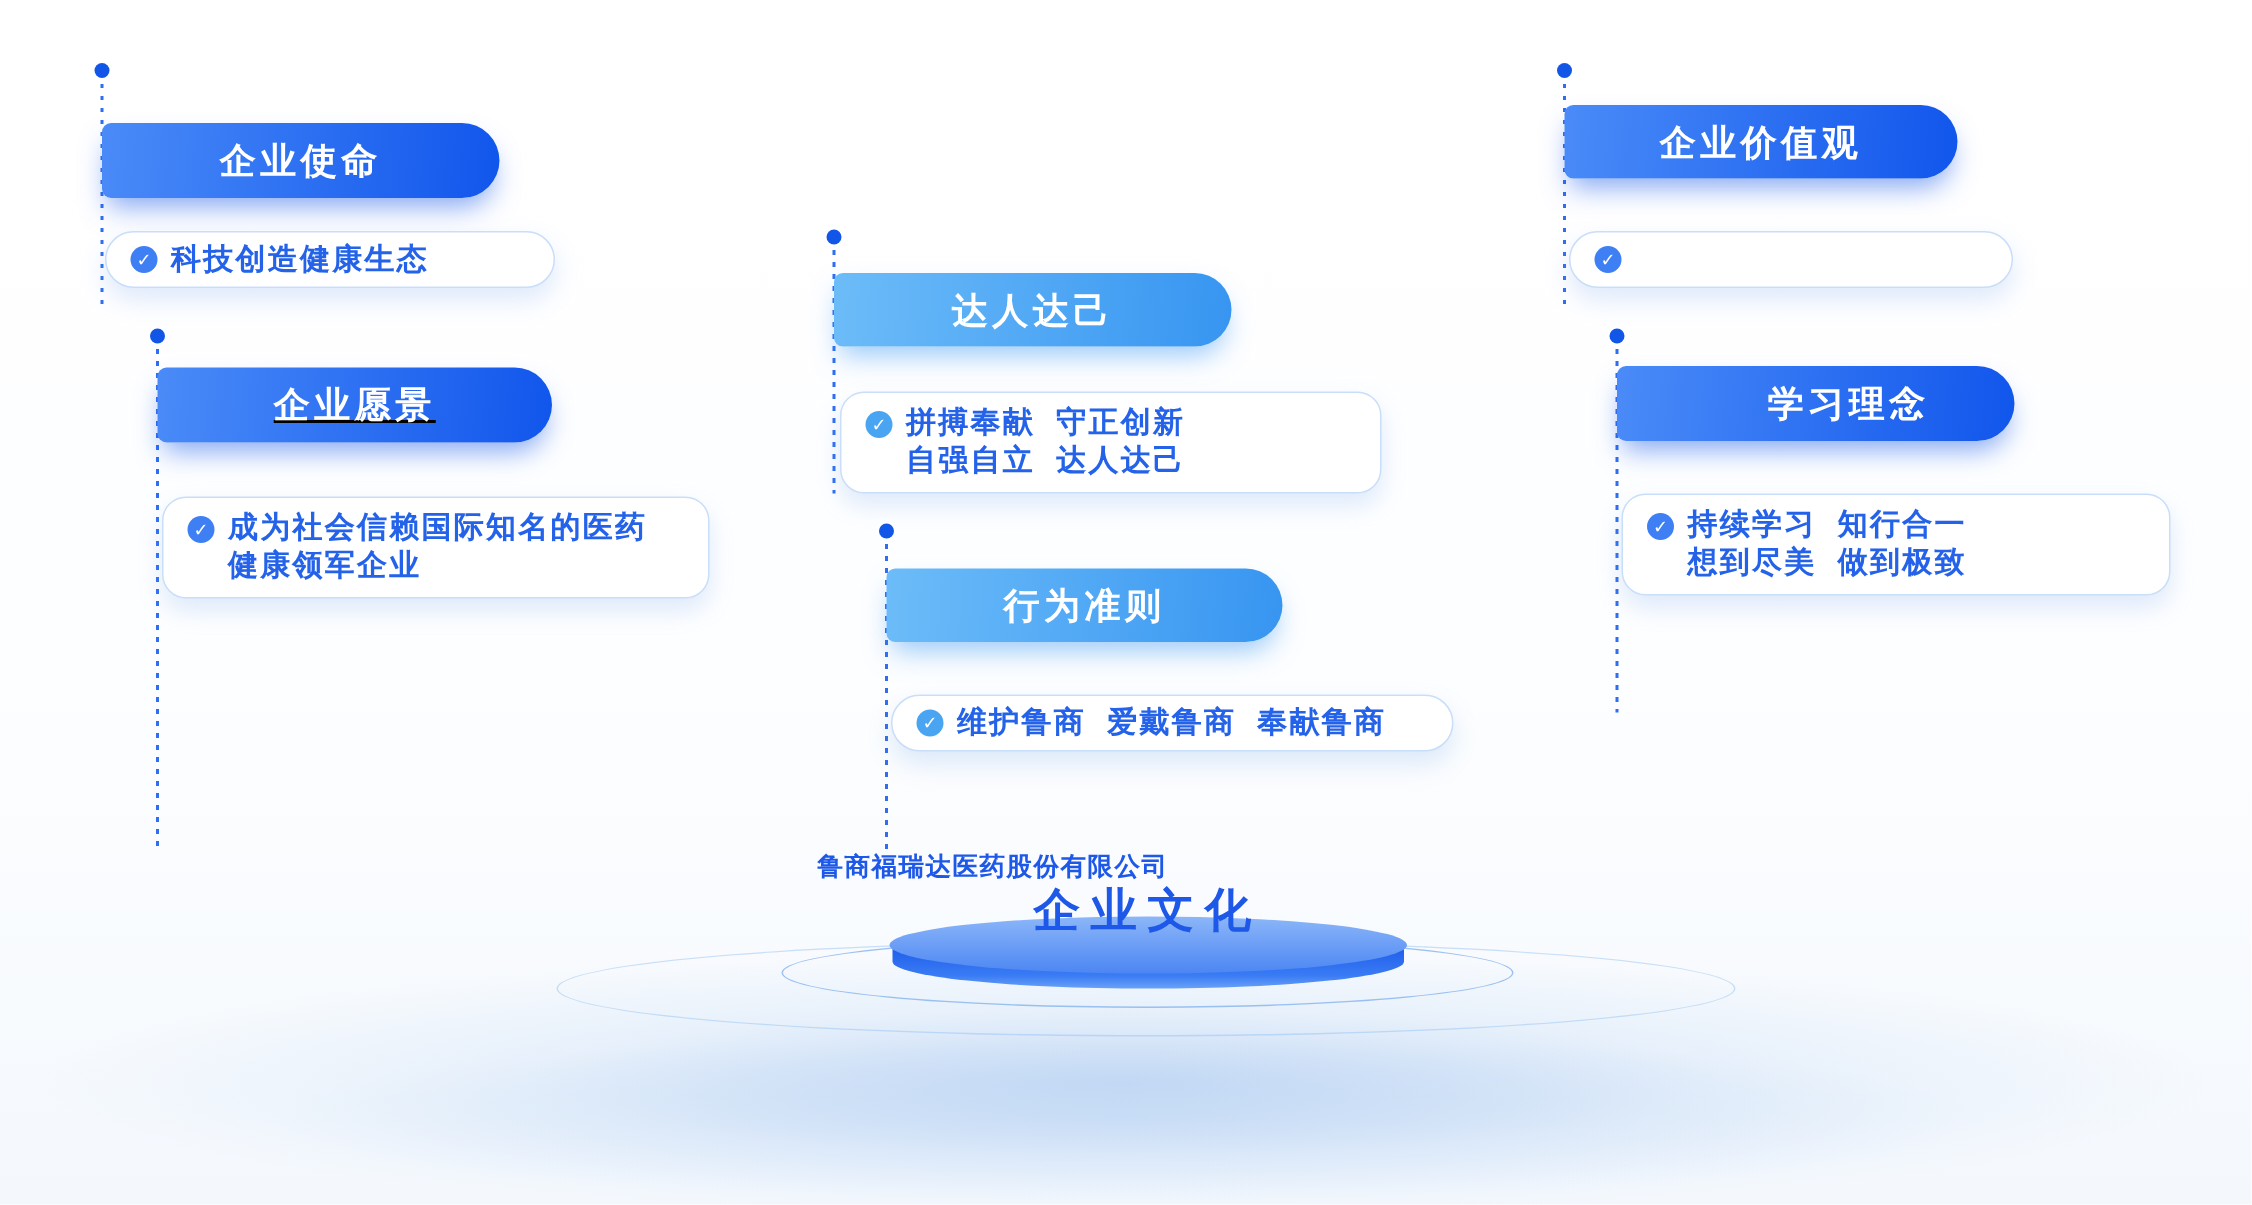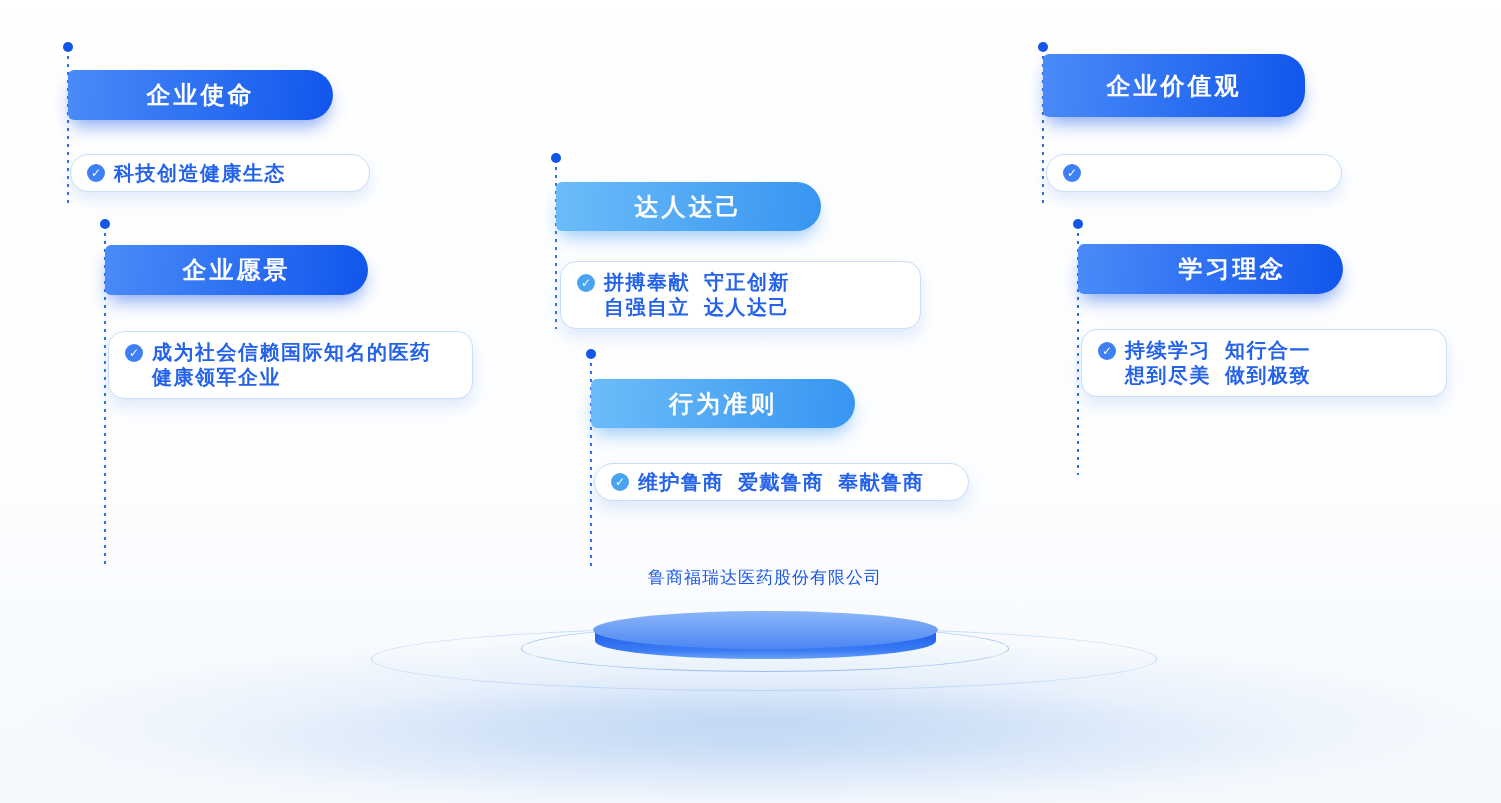--- a/index.html
+++ b/index.html
@@ -28,22 +28,22 @@
 
   
   #podium{position:absolute;left:593px;top:611px;width:345px;height:52px;z-index:4}
   #podium-side{position:absolute;left:2px;top:20px;width:341px;height:28px;
     background:linear-gradient(180deg,#1e5ceb 0%,#3a7cf4 70%,#6aa2f8 100%);
     border-radius:0 0 170px 170px / 0 0 18px 18px}
   #podium-top{position:absolute;left:0;top:0;width:345px;height:38px;border-radius:50%;
     background:linear-gradient(180deg,var(--podium-top-start) 0%,var(--podium-top-end) 100%)}
 
   
-  #company{position:absolute;left:545px;top:566px;width:440px;text-align:center;
-    font-size:17px;font-weight:400;color:var(--center-text);letter-spacing:1px;z-index:6}
+  #company{position:absolute;left:545px;top:566px;width:440px;text-align:left;
+    font-size:17px;font-weight:700;color:var(--center-text);letter-spacing:1px;z-index:6}
   #main-title{position:absolute;left:545px;top:586px;width:440px;text-align:center;
     font-size:31px;font-weight:800;color:var(--center-text);letter-spacing:7px;z-index:6}
 
   
   .flag{position:absolute;z-index:8}
   .flag>*{position:absolute}
   .pole{left:-1px;width:2px;z-index:0;
     background-image:repeating-linear-gradient(to bottom,var(--pole) 0 3px,transparent 3px 8px)}
   .pole-dot{left:-5px;top:0;width:10px;height:10px;border-radius:50%;background:var(--dot);z-index:2}
 
@@ -80,39 +80,40 @@
   <div class="glow" id="glow-soft"></div>
   <div class="ring" id="ring-outer"></div>
   <div class="ring" id="ring-inner"></div>
 
   <div id="podium">
     <div id="podium-side"></div>
     <div id="podium-top"></div>
   </div>
 
   <div id="company">鲁商福瑞达医药股份有限公司</div>
+  <div id="main-title">企业文化</div>
 
   <div class="flag deep" style="left:68px;top:42px;">
     <div class="pole" style="top:6px;height:160px;"></div>
     <div class="pole-dot"></div>
-    <div class="banner" style="left:0;top:28px;width:265px;height:50px;justify-content:center;">
+    <div class="banner" style="left:0;top:40px;width:265px;height:50px;justify-content:center;">
       <span class="banner-text">企业使命</span>
     </div>
     <div class="pill single" style="left:2px;top:112px;width:300px;">
       <span class="check">✓</span>
       <div class="pill-lines">
         <div class="pill-line">科技创造健康生态</div>
       </div>
     </div>
   </div>
 
   <div class="flag deep" style="left:105px;top:219px;">
     <div class="pole" style="top:6px;height:340px;"></div>
     <div class="pole-dot"></div>
-    <div class="banner" style="left:0;top:26px;width:263px;height:50px;">
+    <div class="banner" style="left:0;top:26px;width:263px;height:50px;text-decoration:underline;">
       <span class="banner-text">企业愿景</span>
     </div>
     <div class="pill multi" style="left:3px;top:112px;width:365px;">
       <span class="check">✓</span>
       <div class="pill-lines">
         <div class="pill-line">成为社会信赖国际知名的医药</div>
         <div class="pill-line">健康领军企业</div>
       </div>
     </div>
   </div>
@@ -142,21 +143,21 @@
       <span class="check">✓</span>
       <div class="pill-lines">
         <div class="pill-line">维护鲁商  爱戴鲁商  奉献鲁商</div>
       </div>
     </div>
   </div>
 
   <div class="flag deep" style="left:1043px;top:42px;">
     <div class="pole" style="top:6px;height:160px;"></div>
     <div class="pole-dot"></div>
-    <div class="banner" style="left:0;top:12px;width:262px;height:63px;">
+    <div class="banner" style="left:0;top:28px;width:262px;height:49px;">
       <span class="banner-text">企业价值观</span>
     </div>
     <div class="pill single" style="left:3px;top:112px;width:296px;">
       <span class="check">✓</span>
     </div>
   </div>
 
   <div class="flag deep" style="left:1078px;top:219px;">
     <div class="pole" style="top:6px;height:250px;"></div>
     <div class="pole-dot"></div>

